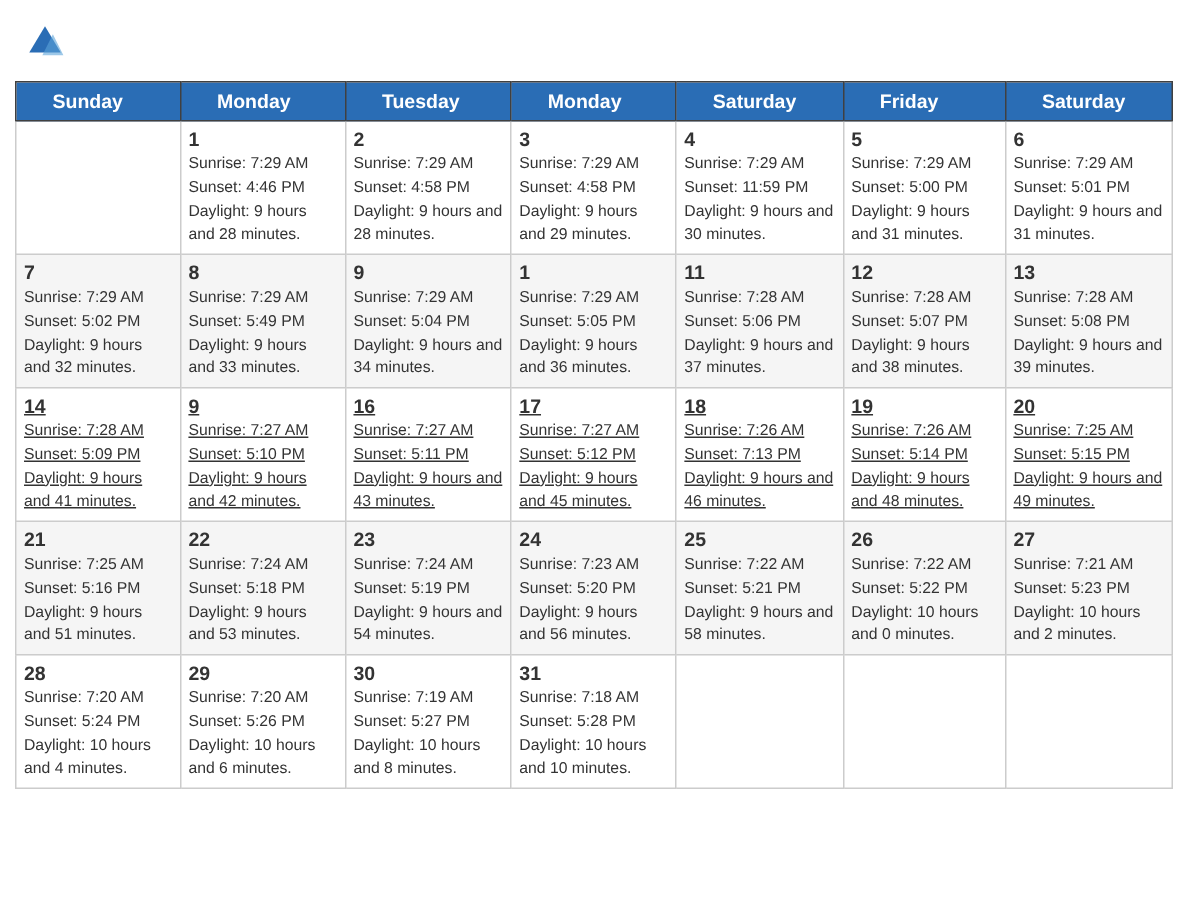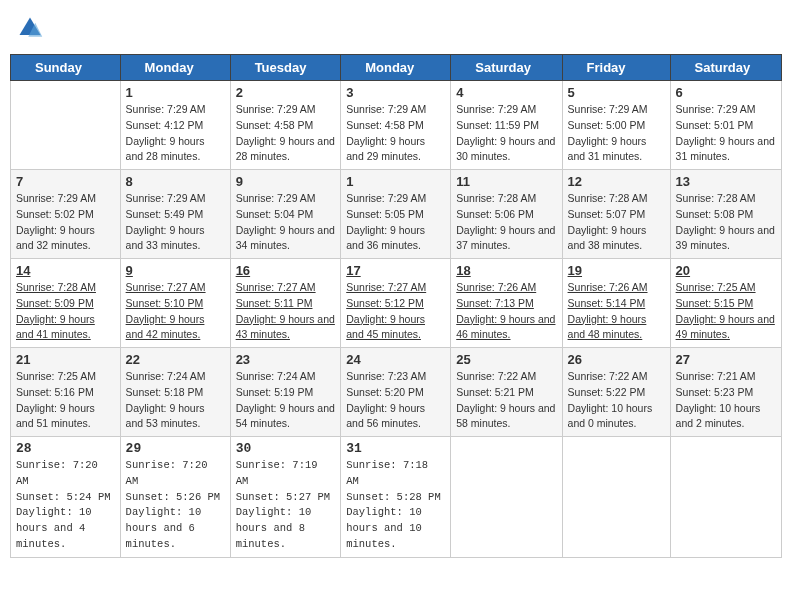--- a/index.html
+++ b/index.html
@@ -90,21 +90,21 @@
       font-size: 10.5px;
     }
     .empty-cell {
       background: #fff !important;
     }
     
     .row-1 td { background: #fff; }
     .row-2 td { background: #f0f0f0; }
     .row-3 td { background: #fff; text-decoration: underline; }
     .row-4 td { background: #f0f0f0; }
-    .row-5 td { background: #fff; font-family: Liberation Mono, monospace; }
+    .row-5 td { background: #fff; }
   </style>
 </head>
 <body>
 
 <div class="header">
   <div class="logo">
     <svg class="logo-icon" viewBox="0 0 32 32">
       <polygon points="16,4 28,24 4,24" fill="#2a6db5"></polygon>
       <polygon points="22,10 30,26 14,26" fill="#5ba3d9" opacity="0.6"></polygon>
     </svg>
@@ -131,21 +131,21 @@
         <th>Saturday</th>
       </tr>
   </thead>
   <tbody id="calendar-body">
   <tr class="row-1">
         <td class="empty-cell"></td>
         <td>
         <span class="day-number">1</span>
         <div class="day-info">
           <span>Sunrise: 7:29 AM</span><br>
-          <span>Sunset: 4:12 PM</span><br>
+          <span>Sunset: 4:46 PM</span><br>
           <span>Daylight: 9 hours and 28 minutes.</span>
         </div>
       </td>
         <td>
         <span class="day-number">2</span>
         <div class="day-info">
           <span>Sunrise: 7:29 AM</span><br>
           <span>Sunset: 4:58 PM</span><br>
           <span>Daylight: 9 hours and 28 minutes.</span>
         </div>

